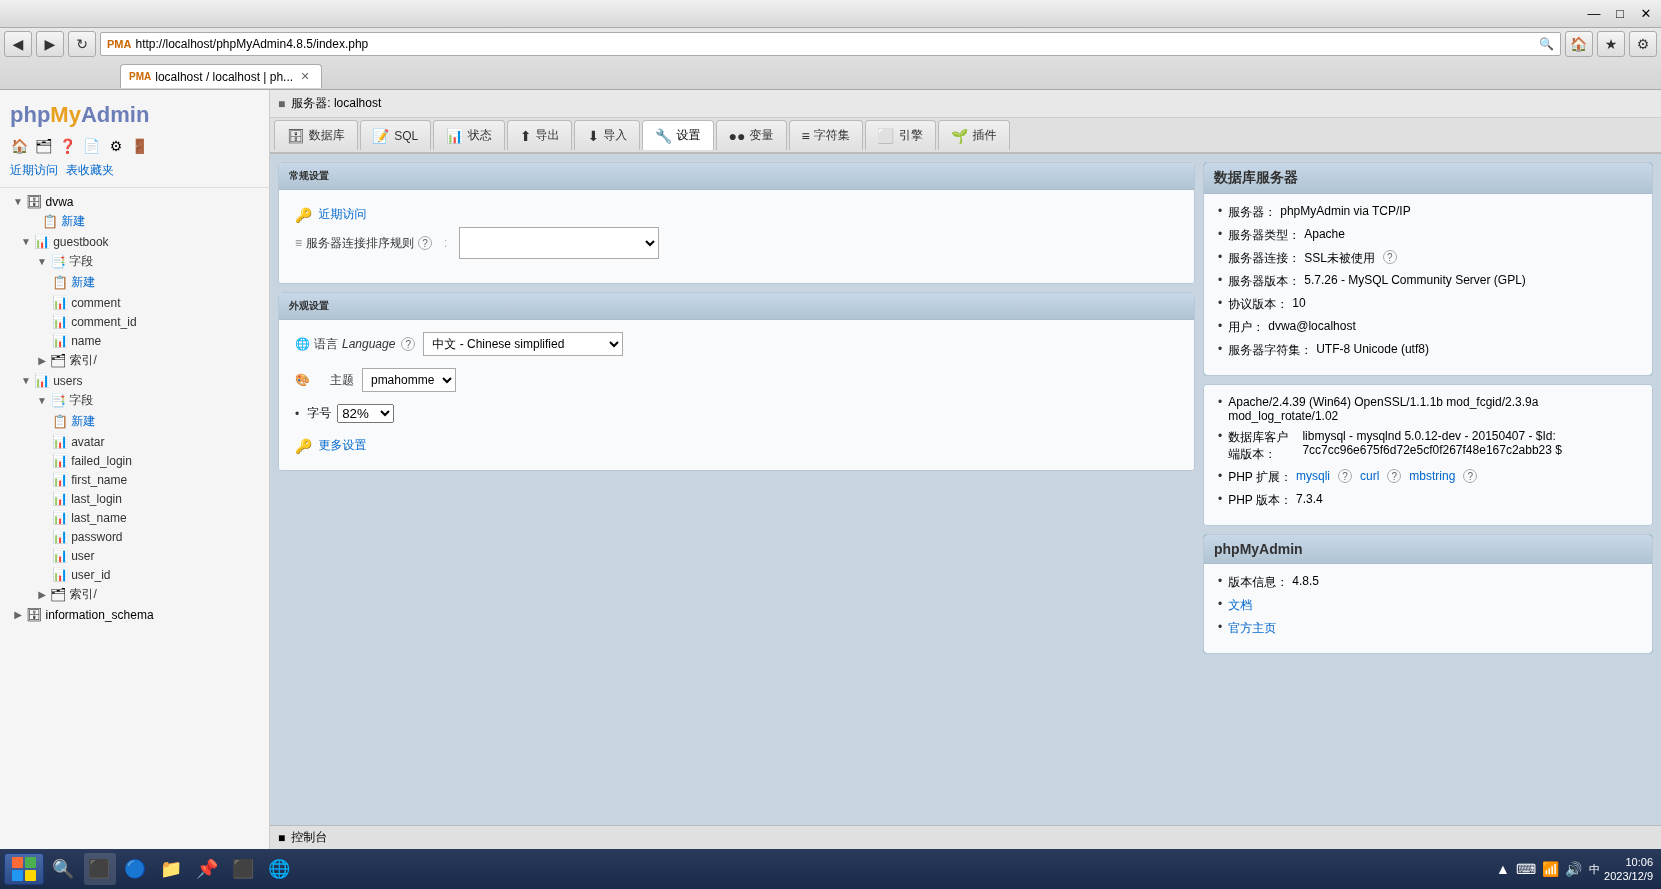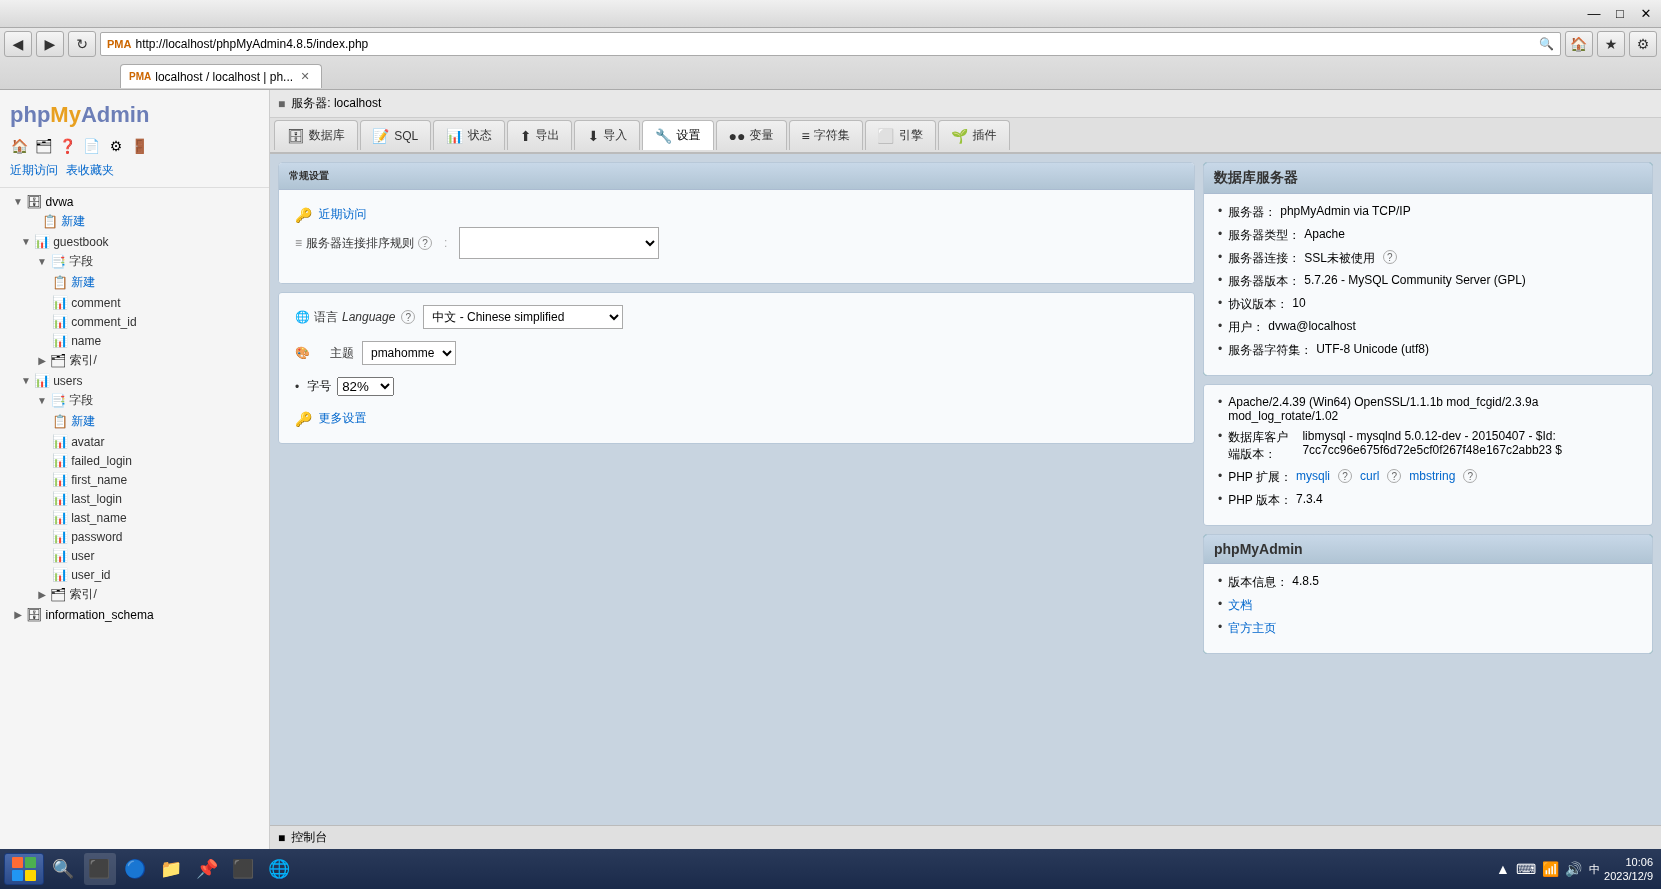--- a/index.html
+++ b/index.html
@@ -620,20 +620,21 @@
                 <span>服务器连接排序规则</span>
                 <span style="border:1px solid #aaa; border-radius:50%; width:14px; height:14px; display:inline-flex; align-items:center; justify-content:center; font-size:10px; cursor:pointer; color:#666;">?</span>
               </span>
               <span style="color:#aaa; margin:0 4px;">:</span>
               <select style="min-width:200px;"><option>utf8mb4_unicode_ci</option><option>utf8mb4_general_ci</option><option>utf8_general_ci</option><option>latin1_swedish_ci</option></select>
             </div>
           </div>
         </div>
 
         <div class="panel-section">
+          <div class="panel-header">外观设置</div>
           <div class="panel-body">
             <div class="appear-row">
               <span class="appear-label">
                 <span>🌐</span>
                 <span>语言</span>
                 <em>Language</em>
                 <span style="border:1px solid #aaa; border-radius:50%; width:14px; height:14px; display:inline-flex; align-items:center; justify-content:center; font-size:10px; cursor:pointer; color:#666; margin-left:2px;">?</span>
               </span>
               <select style="min-width:200px;"><option>中文 - Chinese simplified</option><option>English</option><option>Deutsch</option><option>Français</option><option>日本語</option></select>
             </div>

